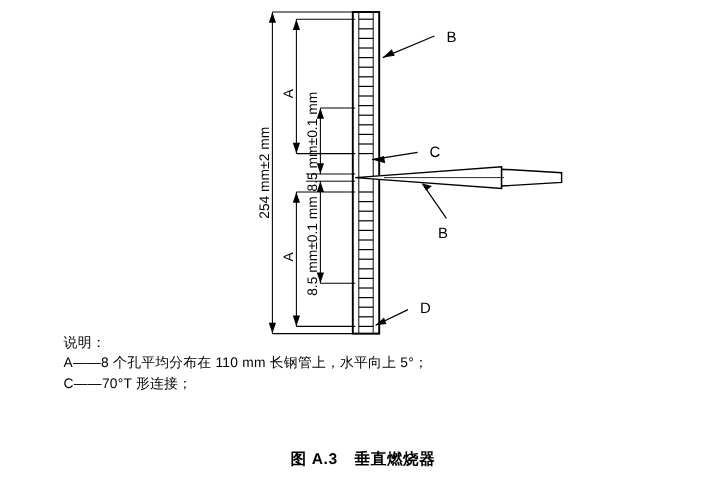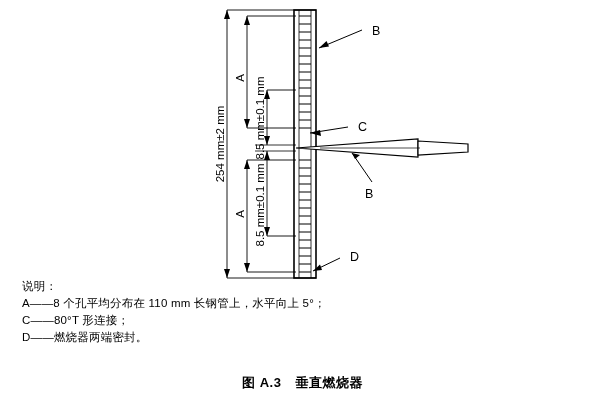--- a/index.html
+++ b/index.html
@@ -26,20 +26,21 @@
     position: absolute;
     left: 22px;
     top: 278px;
     width: 420px;
     font-size: 11.5px;
     line-height: 17px;
     letter-spacing: 0.2px;
   }
   .legend div {
     white-space: nowrap;
+    margin-left: 31px;
   }
   .caption {
     position: absolute;
     left: 0;
     top: 374px;
     width: 605px;
     text-align: center;
     font-size: 13px;
     font-weight: bold;
     letter-spacing: 0.5px;
@@ -174,19 +175,18 @@
       <path d="M313,271 l9,-1 l-2,-5.5 z" fill="#000000" stroke="none"></path>
     </g>
     <text x="350" y="261" font-family="Liberation Sans, sans-serif" font-size="12.5" fill="#000000">D</text>
 
   </svg>
 </div>
 
 <div class="legend">
   <div>说明：</div>
   <div>A——8 个孔平均分布在 110 mm 长钢管上，水平向上 5°；</div>
-  <div>C——80°T 形连接；</div>
-  <div>D——燃烧器两端密封。</div>
+  <div>C——70°T 形连接；</div>
 </div>
 
 <div class="caption">
   <span>图 A.3</span><span class="gap"></span><span>垂直燃烧器</span>
 </div>
 
 </body></html>

